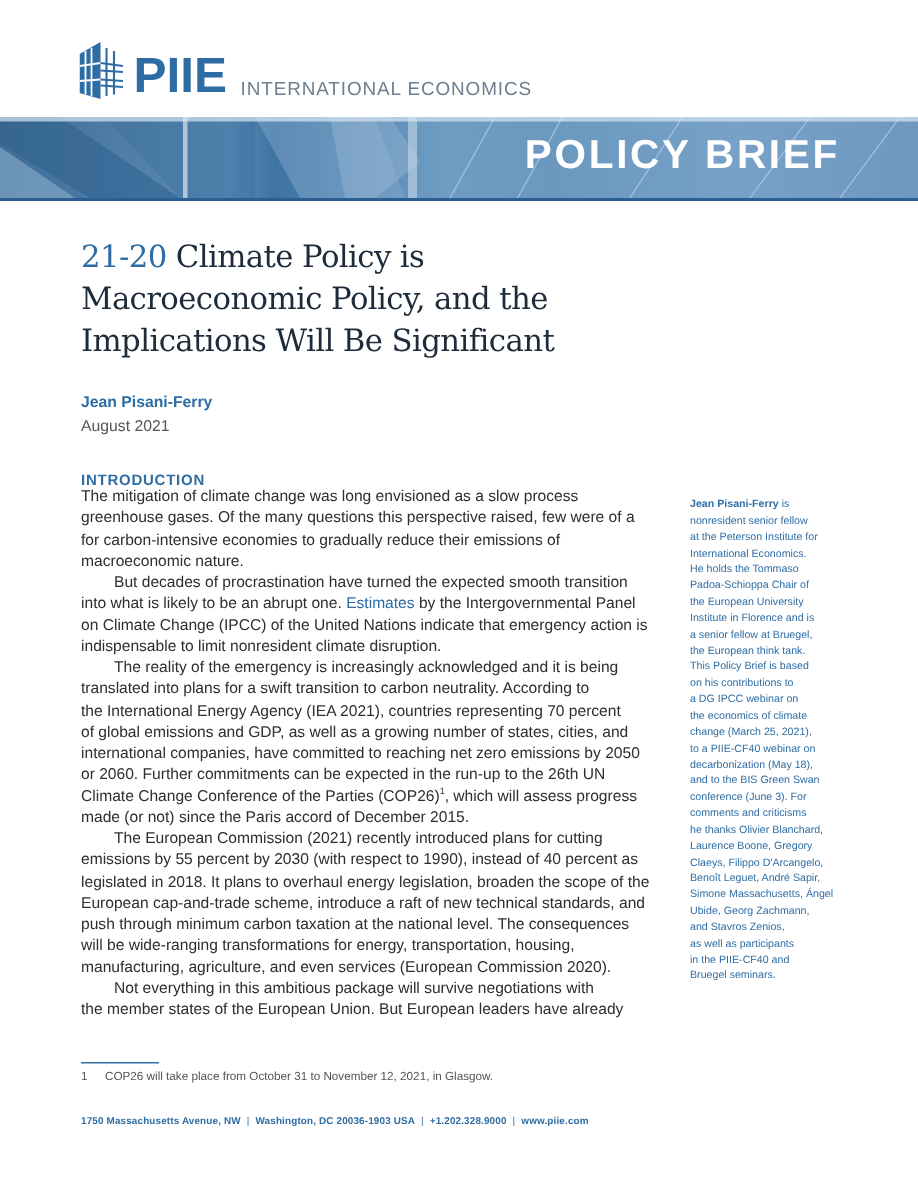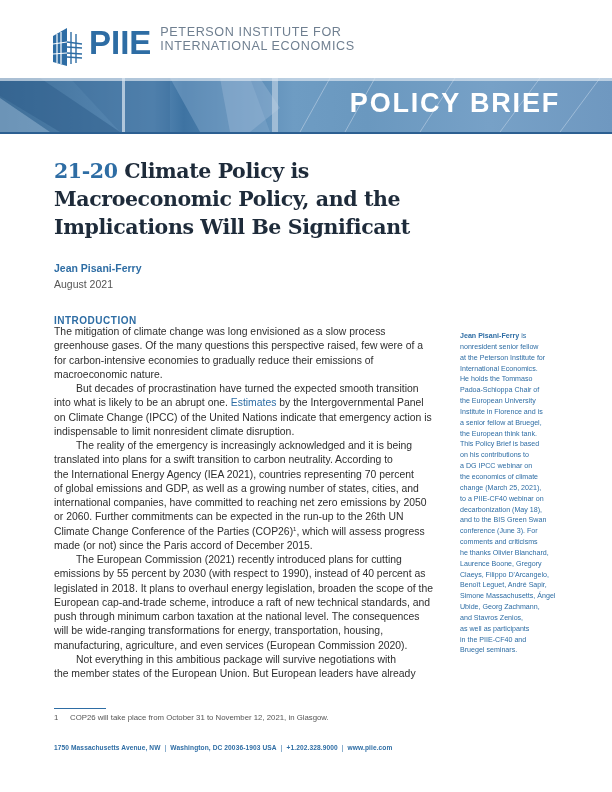--- a/index.html
+++ b/index.html
@@ -1,32 +1,32 @@
 <!DOCTYPE html>
 <html><head>
 <meta charset="utf-8">
 <style>
   * { margin: 0; padding: 0; box-sizing: border-box; }
   html, body { width: 612px; height: 792px; background: #ffffff; overflow: hidden; }
   body { position: relative; font-family: "Liberation Sans", "DejaVu Sans", sans-serif; color: #2b2b2b; }
 
   
-  .logo { position: absolute; left: 53px; top: 26px; height: 40px; display: flex; align-items: flex-start; }
+  .logo { position: absolute; left: 53px; top: 26px; height: 40px; display: flex; align-items: flex-end; }
   .logo-mark { width: 30px; height: 40px; position: relative; }
   .logo-acronym { font-family: "Liberation Sans", sans-serif; font-weight: 700; font-size: 33px; color: #2e6da4; letter-spacing: 0px; margin-left: 6px; line-height: 1; }
   .logo-name { margin-left: 9px; font-size: 12.6px; line-height: 13.5px; color: #6f7f90; letter-spacing: 0.6px; font-weight: 400; }
 
   
   .banner { position: absolute; left: 0; top: 78px; width: 612px; height: 54px; overflow: hidden;
     background: linear-gradient(90deg, #3e6e98 0%, #5b8bb6 25%, #3e73a2 30%, #6e9cc3 48%, #6a98bf 60%, #77a1c7 80%, #6f98c0 100%); }
   .banner-rule { position: absolute; left: 0; top: 132px; width: 612px; height: 2px; background: #2c5f91; }
   .banner-title { position: absolute; right: 52px; top: 88px; font-weight: 700; font-size: 27px; letter-spacing: 1.8px; color: #ffffff; }
 
   
-  .title { position: absolute; left: 54px; top: 157px; width: 380px; font-family: "DejaVu Serif", "Liberation Serif", serif; font-weight: 700; font-size: 20.5px; line-height: 28px; color: #1e2b3a; letter-spacing: -0.4px; }
+  .title { position: absolute; left: 54px; top: 157px; width: 380px; font-family: "DejaVu Serif", "Liberation Serif", serif; font-weight: 400; font-size: 20.5px; line-height: 28px; color: #1e2b3a; letter-spacing: -0.4px; }
   .title .num { color: #2e6da4; }
   .author { position: absolute; left: 54px; top: 262px; font-size: 10.5px; font-weight: 700; color: #2e6da4; }
   .date { position: absolute; left: 54px; top: 278px; font-size: 10.5px; color: #555; }
 
   
   .section-head { position: absolute; left: 54px; top: 315px; font-size: 10px; font-weight: 700; color: #2e6da4; letter-spacing: 0.5px; }
   .body-text { position: absolute; left: 54px; top: 325px; width: 394px; font-size: 10.4px; line-height: 14.25px; color: #2e2e2e; }
   .body-text .link { color: #2e6da4; }
   .body-text sup { font-size: 6px; vertical-align: super; line-height: 0; }
   .line { display: block; white-space: nowrap; }
@@ -60,21 +60,20 @@
         <line x1="23" y1="8" x2="23" y2="37"></line>
         <line x1="14" y1="16" x2="29" y2="18"></line>
         <line x1="14" y1="21" x2="29" y2="22"></line>
         <line x1="14" y1="27" x2="29" y2="28"></line>
         <line x1="14" y1="31" x2="29" y2="32"></line>
       </g>
     </svg>
   </div>
   <div class="logo-acronym">PIIE</div>
   <div class="logo-name">
-    <div>PETERSON INSTITUTE FOR</div>
     <div>INTERNATIONAL ECONOMICS</div>
   </div>
 </div>
 
 <div class="banner">
   <svg width="612" height="54" viewBox="0 0 612 54" style="position:absolute;left:0;top:0">
     <polygon points="0,0 40,0 120,54 60,54 0,18" fill="#2f5f8c" opacity="0.55"></polygon>
     <polygon points="0,20 50,54 0,54" fill="#9ab9d6" opacity="0.5"></polygon>
     <polygon points="70,0 170,0 170,54 120,54" fill="#3a6a98" opacity="0.35"></polygon>
     <rect x="122" y="0" width="3" height="54" fill="#c9d9e8" opacity="0.8"></rect>

